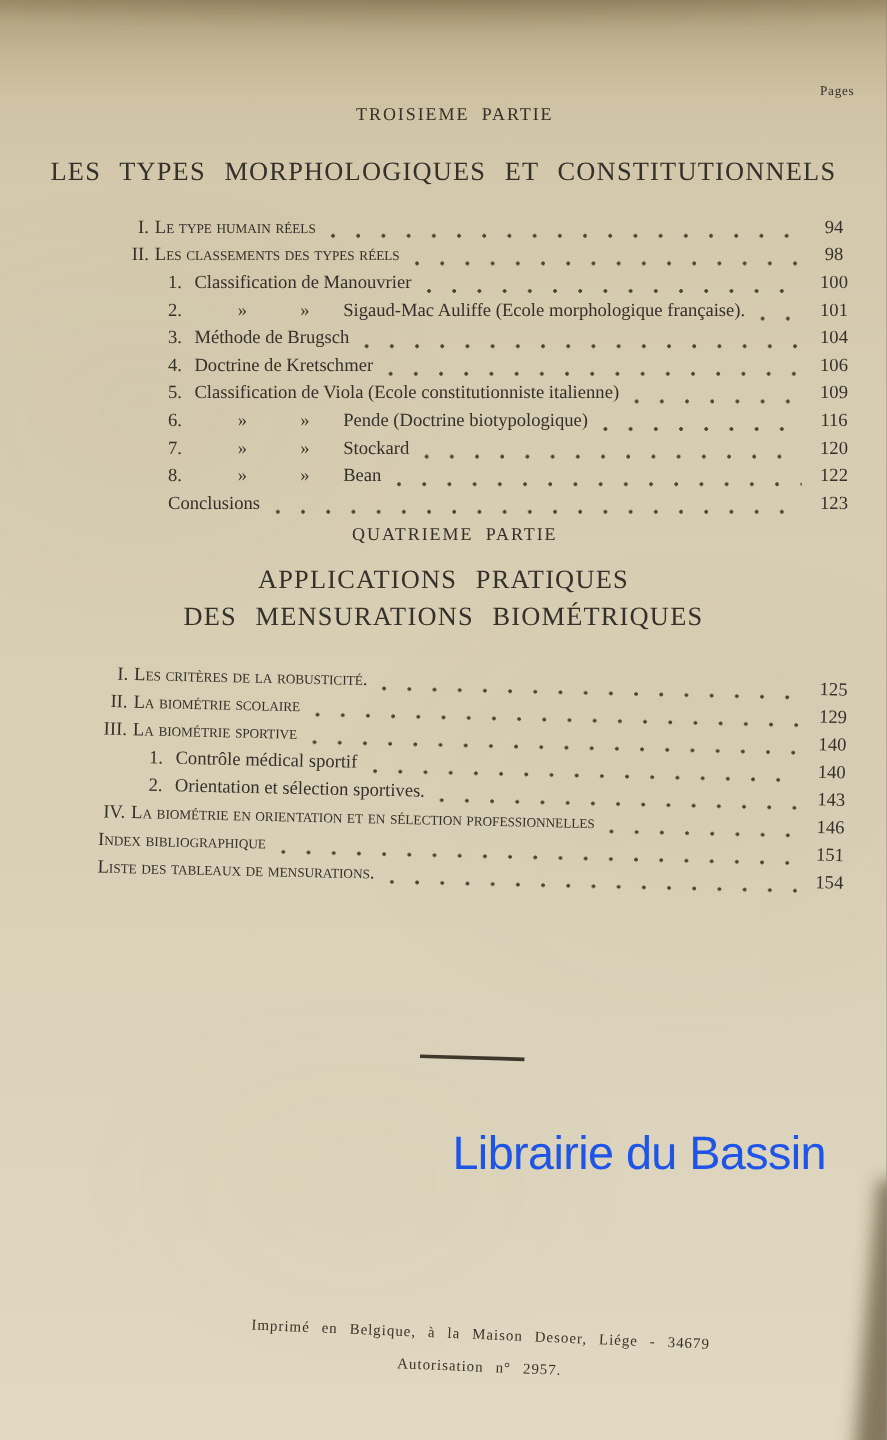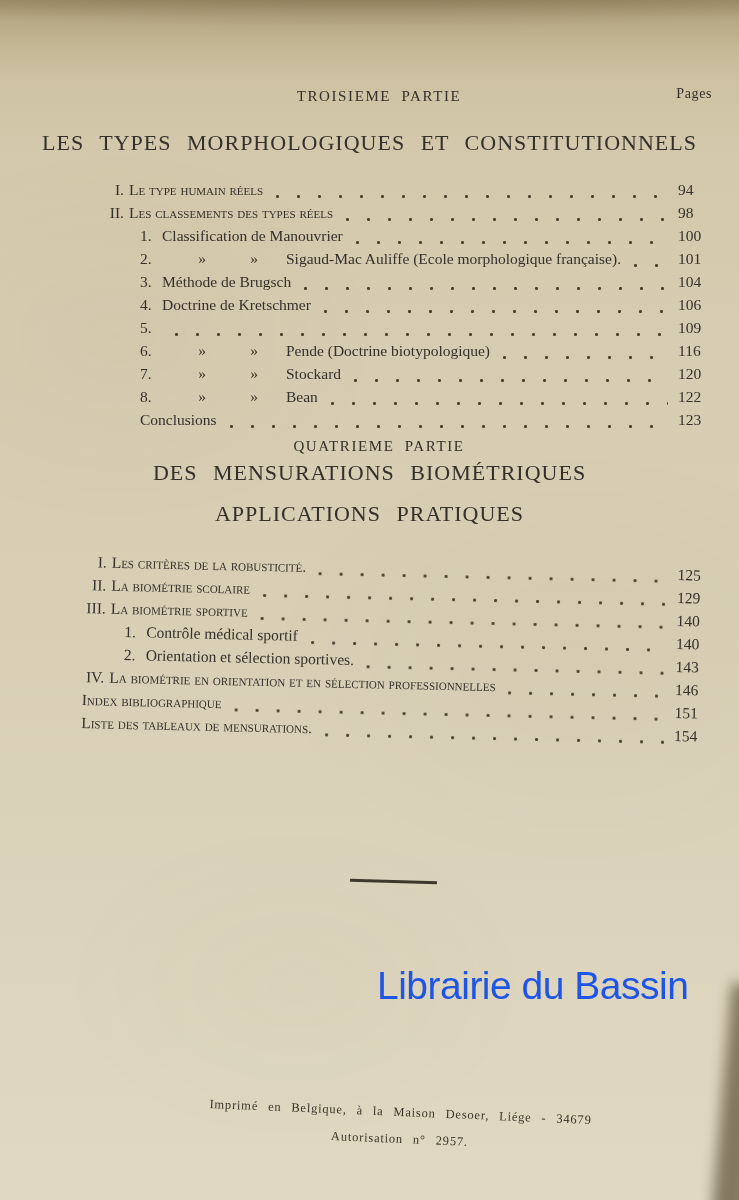--- a/index.html
+++ b/index.html
@@ -12,21 +12,21 @@
         #d3c8ab 140px,#d6ccb1 320px,#d8cfb5 620px,#dbd3bb 900px,#e0d8c1 1200px);
   }
   .page::after{
     content:"";position:absolute;inset:0;pointer-events:none;opacity:.5;
     background:
       radial-gradient(420px 300px at 16% 28%, rgba(116,98,60,.07), rgba(0,0,0,0) 65%),
       radial-gradient(500px 340px at 78% 55%, rgba(116,98,60,.06), rgba(0,0,0,0) 65%),
       radial-gradient(380px 260px at 40% 82%, rgba(140,120,80,.05), rgba(0,0,0,0) 65%);
   }
   .sc{font-variant:small-caps;}
-  .pages-label{position:absolute;top:70px;right:27px;font-size:14px;letter-spacing:.6px;margin-top:16px;}
+  .pages-label{position:absolute;top:70px;right:27px;font-size:11px;letter-spacing:.6px;}
   .kicker{text-align:center;font-size:15px;letter-spacing:1.6px;word-spacing:5px;padding-left:19px;}
   .kicker.k3{padding-top:88px;}
   .kicker.k4{margin-top:4px;}
   .big-title{text-align:center;font-size:22px;letter-spacing:1px;word-spacing:9px;font-weight:normal;margin:5px;}
   .t3{margin-top:25px;}
   .t4l1{margin-top:15px;}
   .t4l2{margin-top:5px;}
   .toc{font-size:15.5px;}
   .toc3{margin:25px 27px 0 100px;}
   .toc4{margin:26px 27px 0 80px;transform:rotate(1.25deg);transform-origin:0 0;}
@@ -40,23 +40,23 @@
   .r-num4 .prefix{width:20px;margin-right:2px;}
   .r-plain{padding-left:40px;}
   .r-plain4{padding-left:5px;}
   .ditto{flex:none;width:12px;text-align:center;color:#3c362c;}
   .d1{margin-left:34px;}
   .d2{margin-left:40px;}
   .ditto + .label{margin-left:26px;}
   .leader{flex:1 1 auto;align-self:flex-end;height:5px;margin:0 10px 5px 12px;
     background-image:radial-gradient(circle at 2.5px 2.5px,#49432f 1.25px,rgba(0,0,0,0) 1.8px);
     background-size:21px 5px;background-repeat:repeat-x;min-width:0;}
-  .pagenum{flex:none;width:34px;text-align:left;}
+  .pagenum{flex:none;width:34px;text-align:center;}
   .rule{position:absolute;left:350px;top:880px;width:87px;height:2.6px;background:#3e382c;transform:rotate(1.7deg);}
-  .watermark{position:absolute;left:377px;top:964px;font-family:"Liberation Sans",sans-serif;
+  .watermark{position:absolute;left:377px;top:940px;font-family:"Liberation Sans",sans-serif;
     font-size:39px;letter-spacing:-.5px;}
   .imprint{position:absolute;left:198px;top:1099px;width:404px;text-align:center;
     font-size:12.5px;letter-spacing:.8px;word-spacing:6px;line-height:2.15;
     transform:rotate(2.4deg);color:#3a342a;}
   .corner-shadow{position:absolute;right:-18px;bottom:-34px;width:36px;height:250px;
     background:#46391f;filter:blur(7px);transform:rotate(5deg);opacity:.6;}
 </style>
 </head>
 <body>
 
@@ -101,20 +101,21 @@
       <span class="pagenum">104</span>
     </div>
     <div class="toc-row r-num">
       <span class="prefix">4.</span>
       <span class="label">Doctrine de Kretschmer</span>
       <span class="leader"></span>
       <span class="pagenum">106</span>
     </div>
     <div class="toc-row r-num">
       <span class="prefix">5.</span>
+      <span class="label">Classification de Viola (Ecole constitutionniste italienne)</span>
       <span class="leader"></span>
       <span class="pagenum">109</span>
     </div>
     <div class="toc-row r-num">
       <span class="prefix">6.</span>
       <span class="ditto d1">»</span>
       <span class="ditto d2">»</span>
       <span class="label">Pende (Doctrine biotypologique)</span>
       <span class="leader"></span>
       <span class="pagenum">116</span>
@@ -136,22 +137,22 @@
       <span class="pagenum">122</span>
     </div>
     <div class="toc-row r-plain">
       <span class="label">Conclusions</span>
       <span class="leader"></span>
       <span class="pagenum">123</span>
     </div>
   </div>
 
   <div class="kicker k4">QUATRIEME PARTIE</div>
+  <div class="big-title t4l1">APPLICATIONS PRATIQUES</div>
   <div class="big-title t4l2">DES MENSURATIONS BIOMÉTRIQUES</div>
-  <div class="big-title t4l1">APPLICATIONS PRATIQUES</div>
 
   <div class="toc toc4">
     <div class="toc-row r-roman4">
       <span class="prefix sc">I.</span>
       <span class="label sc">Les critères de la robusticité.</span>
       <span class="leader"></span>
       <span class="pagenum">125</span>
     </div>
     <div class="toc-row r-roman4">
       <span class="prefix sc">II.</span>

